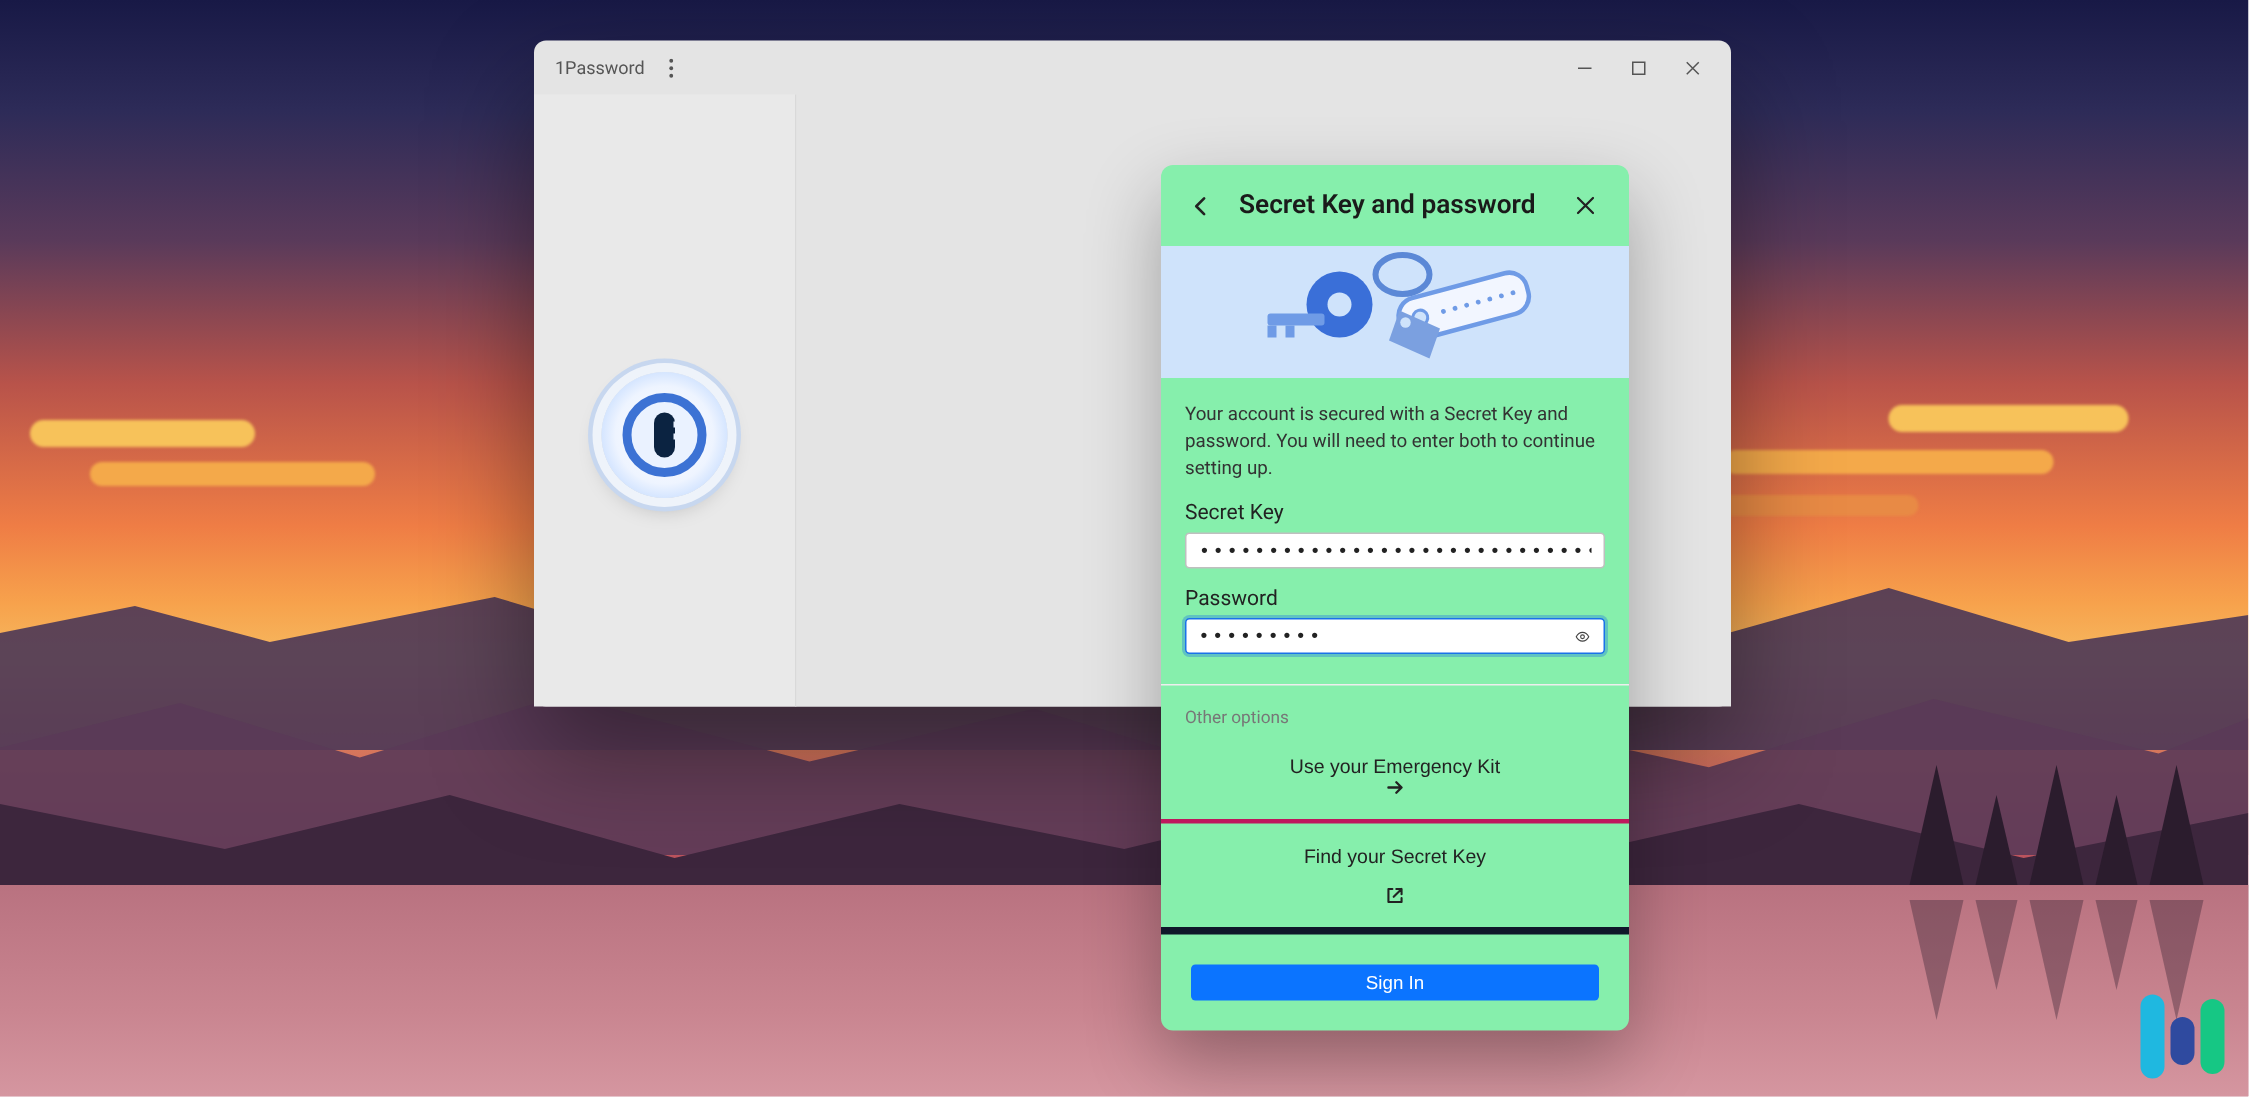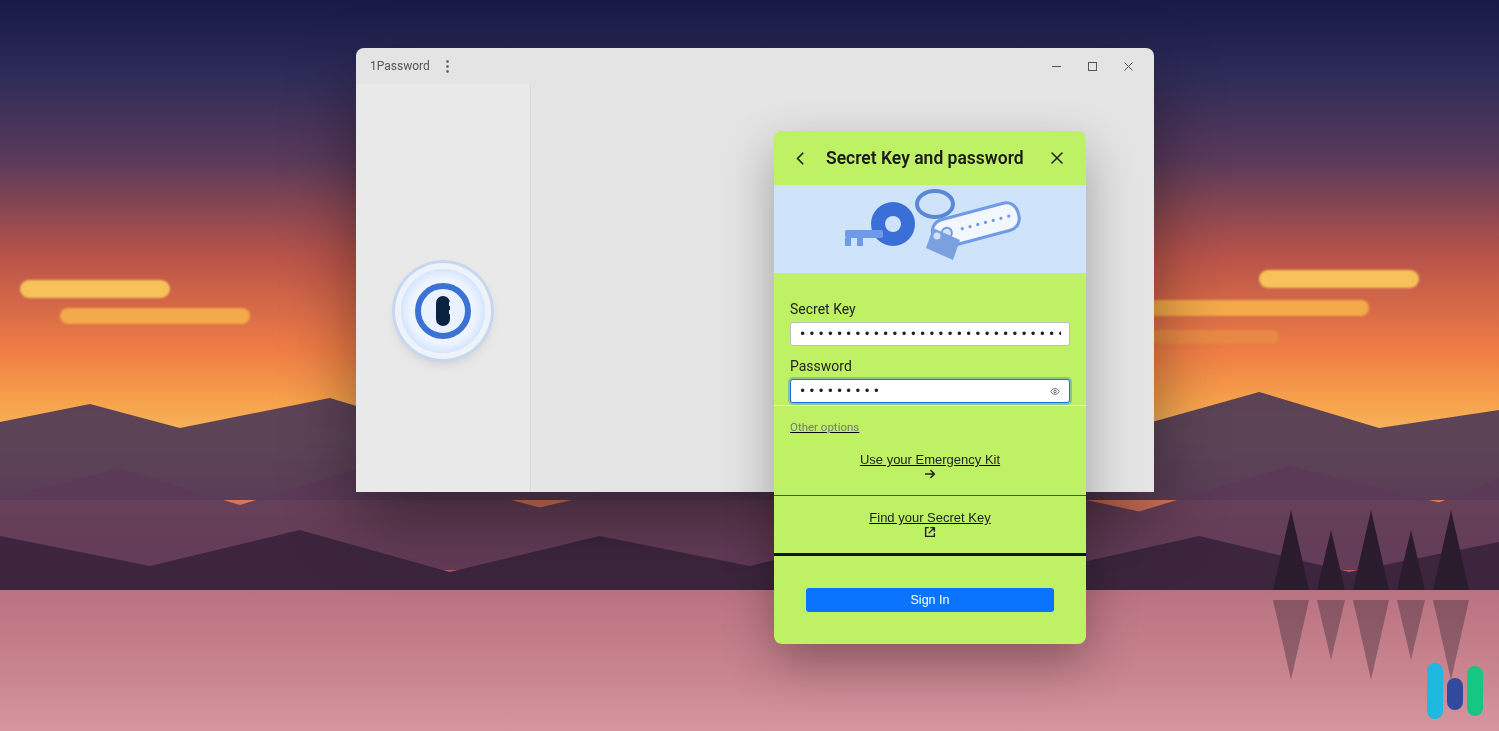--- a/index.html
+++ b/index.html
@@ -44,21 +44,21 @@
   .tracet.small{border-left-width:14px;border-right-width:14px;border-top-width:60px;}
 
   
   .brand-logo{position:absolute;right:16px;bottom:12px;display:flex;align-items:center;gap:4px;}
   .bar{width:16px;border-radius:9px;}
   .bar.blue {height:56px;background:#1fb8e0;}
   .bar.navy {height:32px;background:#2f4a9f;margin-bottom:-6px;}
   .bar.green{height:50px;background:#16c784;}
 
   
-  .app-window{position:absolute;left:356px;top:48px;width:798px;height:444px;background:#e4e4e4;border-radius:8px;box-shadow:0 30px 70px rgba(0,0,0,.4);}
+  .app-window{position:absolute;left:356px;top:27px;width:798px;height:444px;background:#e4e4e4;border-radius:8px;box-shadow:0 30px 70px rgba(0,0,0,.4);}
   .titlebar{height:36px;display:flex;align-items:center;padding:0 8px;color:#555;font-size:12px;}
   .app-title{padding-left:6px;}
   .kebab-btn{width:24px;height:24px;margin-left:6px;border:none;background:none;border-radius:4px;cursor:pointer;display:flex;align-items:center;justify-content:center;color:#555;}
   .titlebar .spacer{flex:1;}
   .win-btn{width:36px;height:28px;border:none;background:none;cursor:pointer;display:flex;align-items:center;justify-content:center;color:#555;border-radius:4px;}
   .win-btn svg{width:11px;height:11px;}
 
   .app-body{display:flex;height:calc(100% - 36px);}
   .left-pane{width:175px;background:#e9e9e9;border-right:1px solid #d9d9d9;position:relative;}
   .right-pane{flex:1;background:#e4e4e4;position:relative;}
@@ -68,42 +68,42 @@
     width:84px;height:84px;border-radius:50%;
     background:radial-gradient(circle at 50% 50%,#ffffff 0%,#eef4ff 55%,#d6e6ff 70%,#ffffff 100%);
     box-shadow:0 0 0 6px rgba(255,255,255,.7),0 0 0 9px #c7d7ef,0 6px 15px rgba(0,0,0,.25);
     display:flex;align-items:center;justify-content:center;}
   .op-ring{width:56px;height:56px;border-radius:50%;border:6px solid #3c72d4;display:flex;align-items:center;justify-content:center;background:#eaf2ff;}
   .op-key{width:14px;height:30px;border-radius:7px;background:#0b2341;position:relative;}
   .op-key::before{content:"";position:absolute;right:-3px;top:6px;width:4px;height:4px;background:#eaf2ff;}
   .op-key::after{content:"";position:absolute;right:-3px;top:14px;width:4px;height:4px;background:#eaf2ff;}
 
   
-  .modal{position:absolute;left:243px;top:47px;width:312px;background:#bef264;border-radius:8px;box-shadow:0 20px 50px rgba(0,0,0,.3);overflow:hidden;}
+  .modal{position:absolute;left:243px;top:47px;width:312px;background:#86efac;border-radius:8px;box-shadow:0 20px 50px rgba(0,0,0,.3);overflow:hidden;}
   .modal-head{display:flex;align-items:center;padding:14px 16px 14px 14px;gap:12px;}
   .icon-btn{width:26px;height:26px;border:none;background:none;border-radius:50%;cursor:pointer;display:flex;align-items:center;justify-content:center;color:#222;}
   .modal-title{font-size:17.5px;font-weight:600;color:#1a1a1a;flex:1;}
   .hero{height:88px;background:#cfe3fb;display:flex;align-items:center;justify-content:center;position:relative;overflow:hidden;}
   .hero svg{width:230px;height:86px;}
 
   .section{padding:16px 16px 2px 16px;}
   .desc{font-size:12.5px;line-height:1.45;color:#333;}
   .field-label{font-size:14px;color:#222;margin-top:12px;margin-bottom:5px;}
   .input-wrap{position:relative;}
   .txt{width:100%;height:24px;border:1px solid #bfbfbf;border-radius:3px;padding:0 8px;font-size:12px;letter-spacing:2px;font-family:monospace;color:#222;outline:none;}
   .txt.focused{border-color:#1a73e8;box-shadow:0 0 0 2px rgba(26,115,232,.35);}
   .eye-btn{position:absolute;right:4px;top:50%;transform:translateY(-50%);width:22px;height:22px;border:none;background:none;cursor:pointer;display:flex;align-items:center;justify-content:center;color:#444;border-radius:50%;}
 
-  .other{border-top:1px solid #eee;text-decoration:underline;}
+  .other{border-top:1px solid #eee;margin-top:18px;}
   .other-title{font-size:11.5px;color:#777;padding:14px 16px 4px 16px;}
   .opt-row{display:flex;align-items:center;justify-content:space-between;padding:14px 16px;font-size:13px;color:#222;cursor:pointer;background:none;border:none;width:100%;text-align:left;flex-direction:column;}
-  .opt-row + .opt-row{border-top:1px solid #be185d;}
+  .opt-row + .opt-row{border-top:3px solid #be185d;gap:12px;}
   .opt-row svg{width:14px;height:14px;color:#222;}
 
-  .modal-footer{padding:32px;border-top:3px solid #0f172a;}
+  .modal-footer{padding:20px;border-top:5px solid #0f172a;}
   .primary-btn{width:100%;height:24px;border:none;border-radius:3px;background:#0b74ff;color:#fff;font-size:12.5px;font-weight:500;cursor:pointer;}
 </style>
 </head>
 <body>
 
 <div class="desktop">
   <div class="cloud cL1"></div>
   <div class="cloud cL2"></div>
   <div class="cloud cR1"></div>
   <div class="cloud cR2"></div>
@@ -205,20 +205,21 @@
                     <circle cx="196" cy="42" r="1.6"></circle>
                   </g>
               </g>
 
               <path d="M118 42 L145 54 L138 74 L111 62 Z" fill="#7ba0e0"></path>
               <circle cx="122" cy="50" r="3.5" fill="#cfe3fb"></circle>
             </svg>
           </div>
 
           <div class="section">
+            <div class="desc">Your account is secured with a Secret Key and password. You will need to enter both to continue setting up.</div>
 
             <div class="field-label">Secret Key</div>
             <div class="input-wrap">
               <input class="txt" type="text" readonly="" value="••••••••••••••••••••••••••••••••••••" style="">
             </div>
 
             <div class="field-label">Password</div>
             <div class="input-wrap">
               <input class="txt focused" type="text" value="•••••••••" style="">
               <button class="eye-btn">

